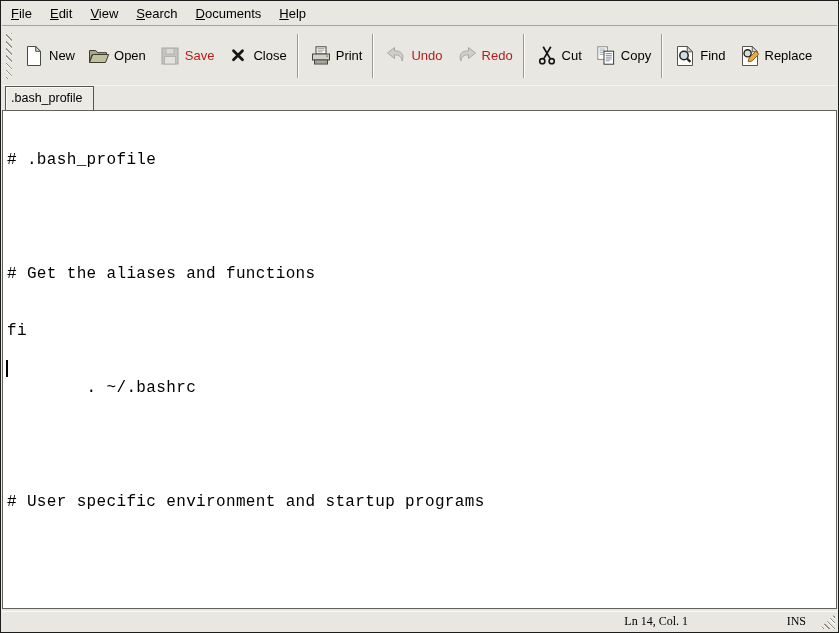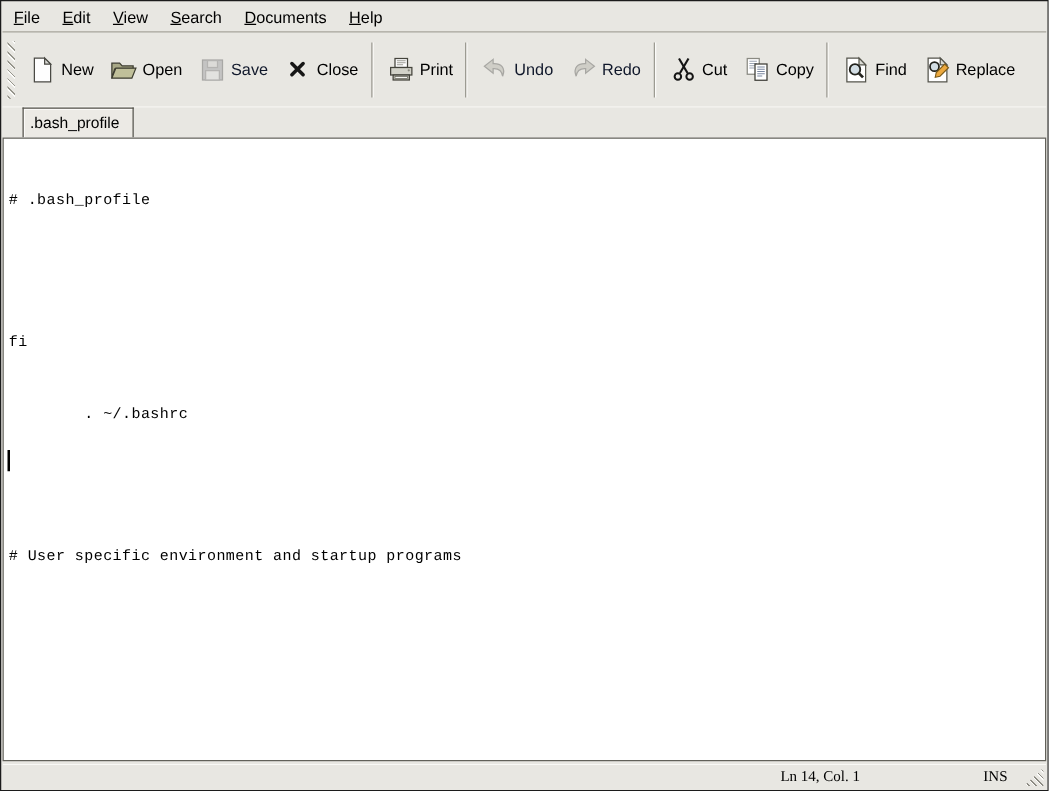--- a/index.html
+++ b/index.html
@@ -31,42 +31,42 @@
   .toolbar-grip{
     width:6px;height:46px;margin:0 4px 0 2px;
     background:repeating-linear-gradient(45deg,#fbfbf9 0 1px,#96958c 1px 2px,transparent 2px 5px);
   }
   .tool-button{
     display:flex;align-items:center;justify-content:flex-end;
     gap:3px;padding:3px 6px 3px;min-width:30px;
   }
   .tool-button .ticon{width:24px;height:24px;flex:none;}
   .tool-button .tlabel{font-size:13px;line-height:14px;white-space:nowrap;}
-  .tool-button.disabled .tlabel{color:#0f172a;}
+  .tool-button.disabled .tlabel{color:#b91c1c;}
   .tool-button.disabled .ticon{opacity:.45;filter:grayscale(70%) contrast(.85);}
   .tool-sep{
     width:0;height:44px;margin:0 4px;align-self:center;
     border-left:1px solid #9c9b92;border-right:1px solid #fbfbf9;
   }
   
-  .tabbar{flex:none;height:24px;display:flex;align-items:flex-end;padding-left:16px;}
+  .tabbar{flex:none;height:24px;display:flex;align-items:flex-end;padding-left:3px;}
   .tab{
     height:24px;box-sizing:border-box;display:flex;align-items:center;
     padding:0 10px 2px 5px;font-size:12.5px;
     background:#eceae5;
     border:1px solid #55544d;border-bottom:none;
     box-shadow:inset 1px 1px 0 #fbfaf8;
   }
   
   .editor{
     flex:1;position:relative;overflow:hidden;
     background:#fff;border:1px solid #62615a;
     margin:0;padding:2px 0 0 4px;
     font-family:"Liberation Mono","DejaVu Sans Mono",monospace;
-    font-size:12px;line-height:19px;letter-spacing:.35px;
+    font-size:16px;line-height:19px;letter-spacing:.35px;
     white-space:pre;cursor:text;
   }
   .code-line{height:19px;}
   .caret{
     position:absolute;left:3px;top:249px;width:2px;height:17px;background:#000;
   }
   
   .statusgap{flex:none;height:2px;}
   .statusbar{
     flex:none;height:20px;position:relative;font-size:12px;
@@ -225,20 +225,21 @@
 
   <div class="tabbar">
     <div class="tab">
       <span>.bash_profile</span>
     </div>
   </div>
 
   <div class="editor">
     <div class="code-line"># .bash_profile</div>
     <div class="code-line"></div>
+    <div class="code-line"># Get the aliases and functions</div>
     <div class="code-line">fi</div>
     <div class="code-line">        . ~/.bashrc</div>
     <div class="code-line"></div>
     <div class="code-line"># User specific environment and startup programs</div>
     <div class="code-line"></div>
     
     
     
     
     

